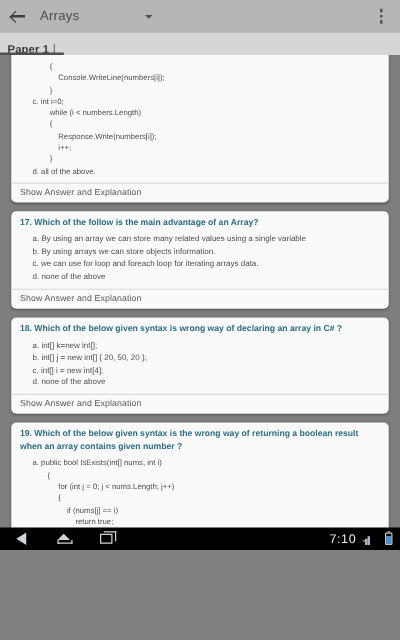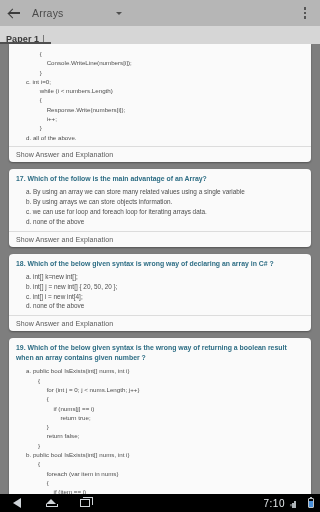--- a/index.html
+++ b/index.html
@@ -4,21 +4,21 @@
 <style>
   * { box-sizing: border-box; margin: 0; padding: 0; }
   html, body {
     width: 320px; height: 512px;
     overflow: hidden;
     background: #808080;
     font-family: "Liberation Sans", sans-serif;
   }
   #app {
     position: relative;
-    width: 320px; height: 512px;
+    width: 320px; height: 440px;
     background: #808080;
     overflow: hidden;
   }
 
   
   .appbar {
     position: absolute; top: 0; left: 0;
     width: 320px; height: 26px;
     background: #b6b6b6;
     display: flex; align-items: center;

